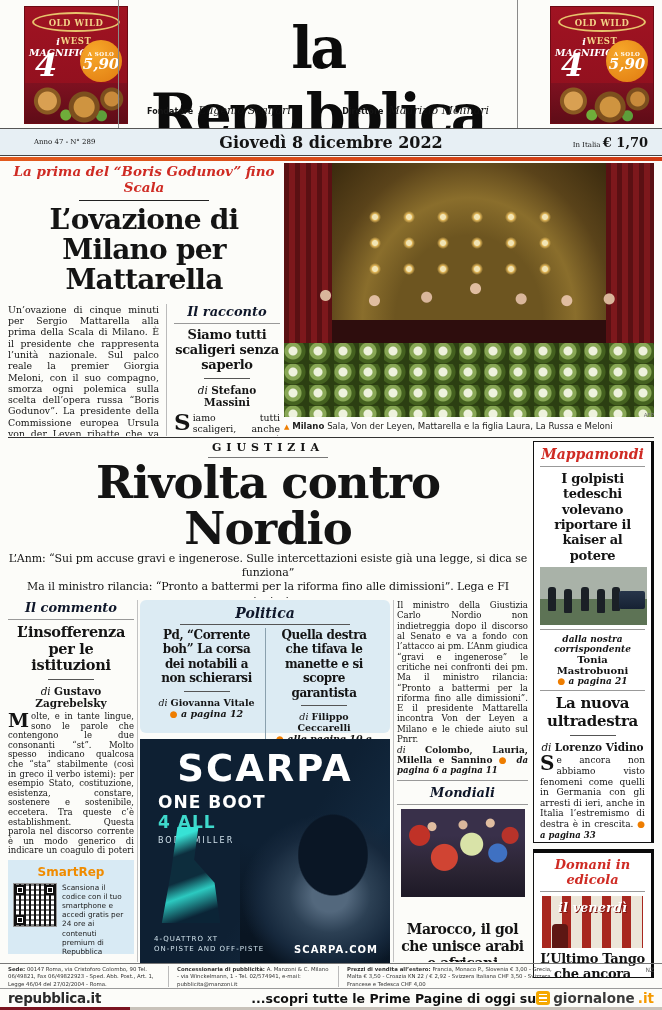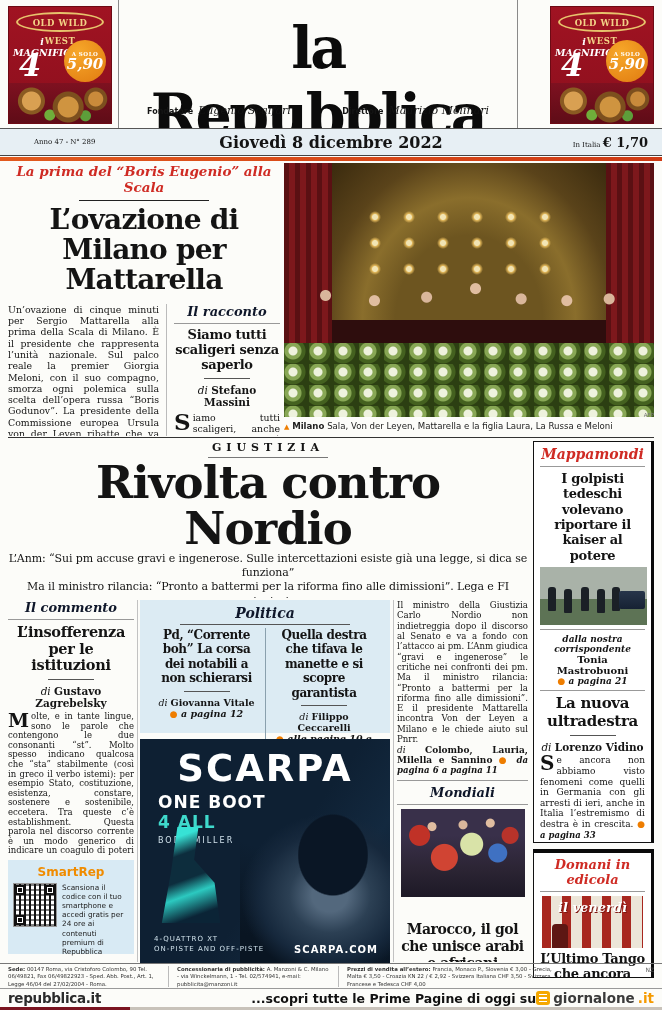--- a/index.html
+++ b/index.html
@@ -8,21 +8,21 @@
     position:relative; width:662px; height:1010px; margin:0 auto;
     background:#fcfcf9; color:#141414; overflow:hidden;
     font-family:"DejaVu Serif","Liberation Serif",serif;
   }
   .sans { font-family:"DejaVu Sans","Liberation Sans",sans-serif; }
 
   
   .ad-owl {
     position:absolute; top:6px; width:104px; height:118px;
     background:linear-gradient(#a01322,#8c0f1d); border:1px solid #6d0a14;
-    color:#fff; text-align:center; overflow:hidden;
+    color:#fff; text-align:center; overflow:hidden;margin-left:16px;
   }
   .ad-owl.left{ left:8px; } .ad-owl.right{ right:8px; }
   .owl-oval {
     margin:5px auto 2px; width:88px; height:20px; line-height:18px;
     border:2px solid #e7c36c; border-radius:50%;
     color:#f2d287; font-weight:bold; font-size:8.5px; letter-spacing:.5px;
     font-family:"DejaVu Serif",serif;
   }
   .owl-row { position:relative; height:52px; }
   .owl-mag { position:absolute; left:4px; top:2px; width:58px; font-weight:bold; font-style:italic; font-size:9.5px; }
@@ -173,21 +173,21 @@
   #qr { position:relative; width:44px; height:44px; background:#fff; border:1px solid #999; flex:none;
     background-image:
       repeating-linear-gradient(0deg,#1118 0 2px,transparent 2px 5px),
       repeating-linear-gradient(90deg,#111 0 2px,#fff 2px 5px); }
   .qr-eye { position:absolute; width:10px; height:10px; border:2px solid #111; background:#fff; }
   .qr-eye::after { content:""; position:absolute; inset:1px; background:#111; }
   .qr-eye.tl{ left:1px; top:1px; } .qr-eye.tr{ right:1px; top:1px; } .qr-eye.bl{ left:1px; bottom:1px; }
   #smartrep-text { font-family:"DejaVu Sans",sans-serif; font-size:7.3px; line-height:1.25; color:#222; }
 
   #politica-box { position:absolute; left:140px; top:600px; width:250px; height:133px;
-    background:#dcebf3; padding:5px 8px; }
+    background:#dcebf3; padding:5px 8px;border-radius:6px; }
   #politica-rule { width:170px; height:1px; background:#555; margin:3px auto; }
   #politica-cols { display:flex; margin-top:2px; }
   .pol-item { width:50%; padding:0 6px; text-align:center; }
   .pol-item + .pol-item { border-left:1px solid #8aa0ad; }
   .pol-headline { font-size:12px; font-weight:bold; line-height:1.2; letter-spacing:-.4px; }
   .pol-byline { font-size:9.5px; margin-top:3px; }
 
   #scarpa-ad { position:absolute; left:140px; top:739px; width:250px; height:224px;
     background:linear-gradient(125deg,#0e2033 0 55%, #13293f 75%, #0b1a2b); color:#fff;
     font-family:"DejaVu Sans",sans-serif; overflow:hidden; }
@@ -297,21 +297,21 @@
     <span id="edition">Anno 47 - N° 289</span>
     <span id="date-center">Giovedì 8 dicembre 2022</span>
     <span id="price-right">
       <span>In Italia</span>
       <b>€ 1,70</b>
     </span>
   </div>
   <div id="orange-band"></div>
 
   <div id="lead">
-    <div class="kicker">La prima del “Boris Eugenio” alla Scala</div>
+    <div class="kicker">La prima del “Boris Godunov” fino Scala</div>
     <div class="kicker-rule"></div>
     <div id="lead-headline">L’ovazione di Milano per Mattarella</div>
     <div id="lead-cols">
       <div id="lead-body-col">
         <div class="bodytext">Un’ovazione di cinque minuti per Sergio Mattarella alla prima della Scala di Milano. È il presidente che rappresenta l’unità nazionale. Sul palco reale la premier Giorgia Meloni, con il suo compagno, smorza ogni polemica sulla scelta dell’opera russa “Boris Godunov”. La presidente della Commissione europea Ursula von der Leyen ribatte che va combattuta la distruzione della cultura russa.</div>
 
       </div>
       <div id="racconto-col">
         <div class="sec-title">Il racconto</div>
         <div class="thin-rule"></div>

